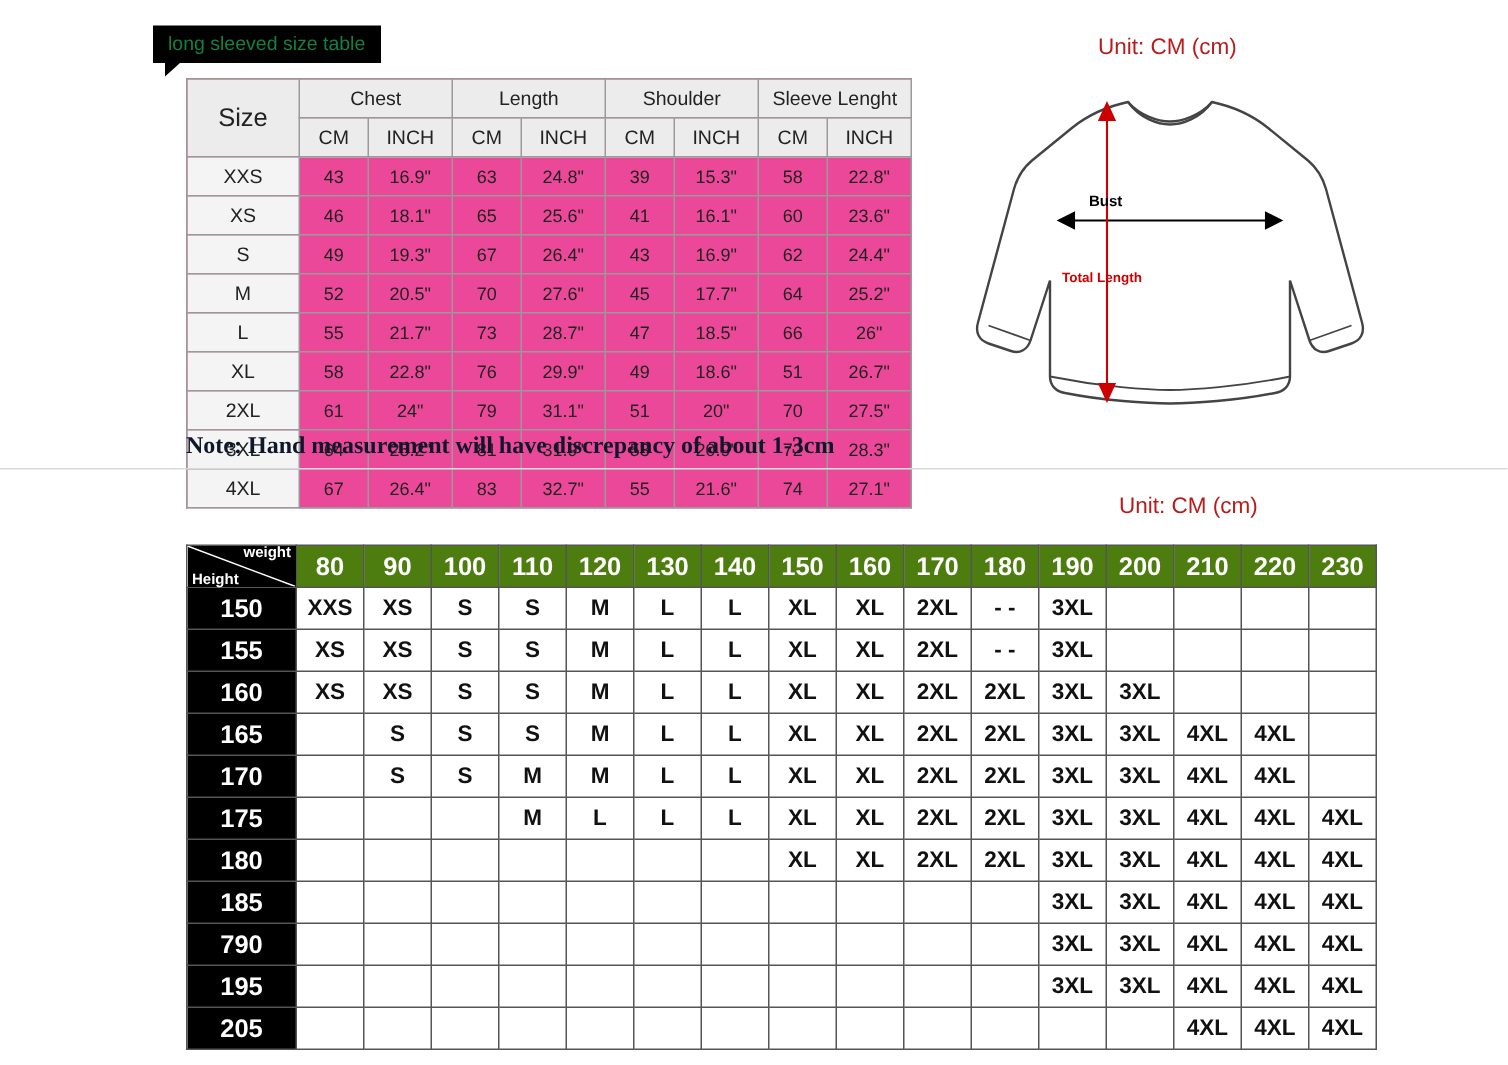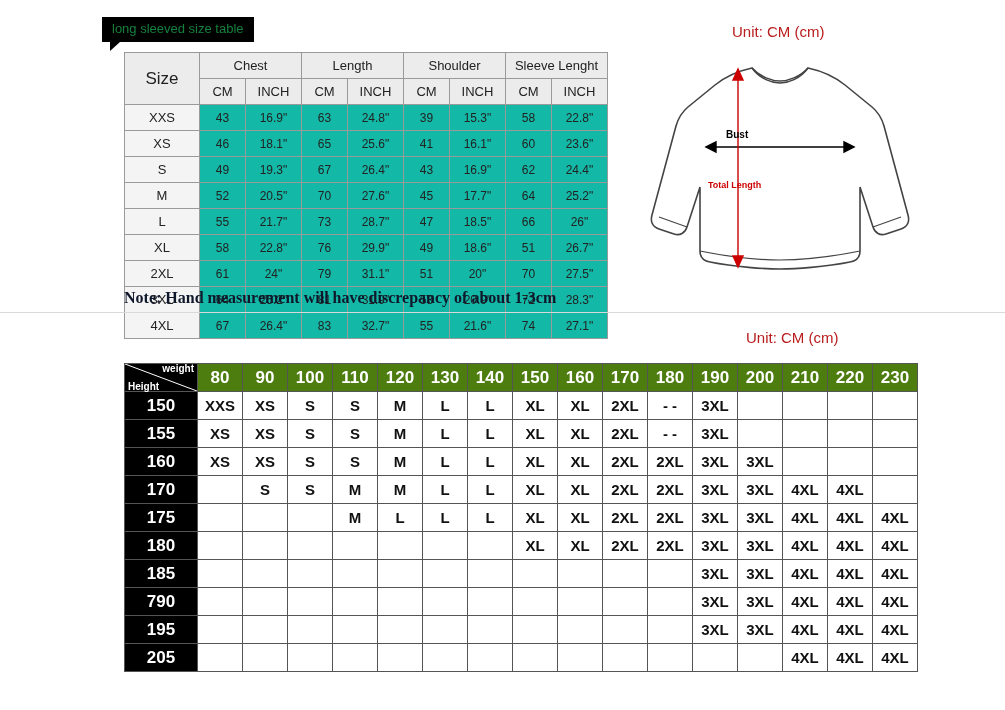--- a/index.html
+++ b/index.html
@@ -46,21 +46,21 @@
     font-size: 15px;
     color: #b91c1c;
   }
 
   
   .size-table {
     position: absolute;
     left: 124px;
     top: 52px;
     border-collapse: collapse;
-    background: #14b8a6;
+    background: #ec4899;
   }
   .size-table th, .size-table td {
     border: 1px solid #9a9a9a;
     text-align: center;
     font-size: 12px;
     color: #222;
     padding: 0;
     height: 25px;
     font-weight: normal;
   }
@@ -431,20 +431,39 @@
           <td class="">XL</td>
           <td class="">2XL</td>
           <td class="">2XL</td>
           <td class="">3XL</td>
           <td class="">3XL</td>
           <td class="empty"></td>
           <td class="empty"></td>
           <td class="empty"></td>
         </tr>
         <tr>
+          <td class="rowhead">165</td>
+          <td class="empty"></td>
+          <td class="">S</td>
+          <td class="">S</td>
+          <td class="">S</td>
+          <td class="">M</td>
+          <td class="">L</td>
+          <td class="">L</td>
+          <td class="">XL</td>
+          <td class="">XL</td>
+          <td class="">2XL</td>
+          <td class="">2XL</td>
+          <td class="">3XL</td>
+          <td class="">3XL</td>
+          <td class="">4XL</td>
+          <td class="">4XL</td>
+          <td class="empty"></td>
+        </tr>
+        <tr>
           <td class="rowhead">170</td>
           <td class="empty"></td>
           <td class="">S</td>
           <td class="">S</td>
           <td class="">M</td>
           <td class="">M</td>
           <td class="">L</td>
           <td class="">L</td>
           <td class="">XL</td>
           <td class="">XL</td>

